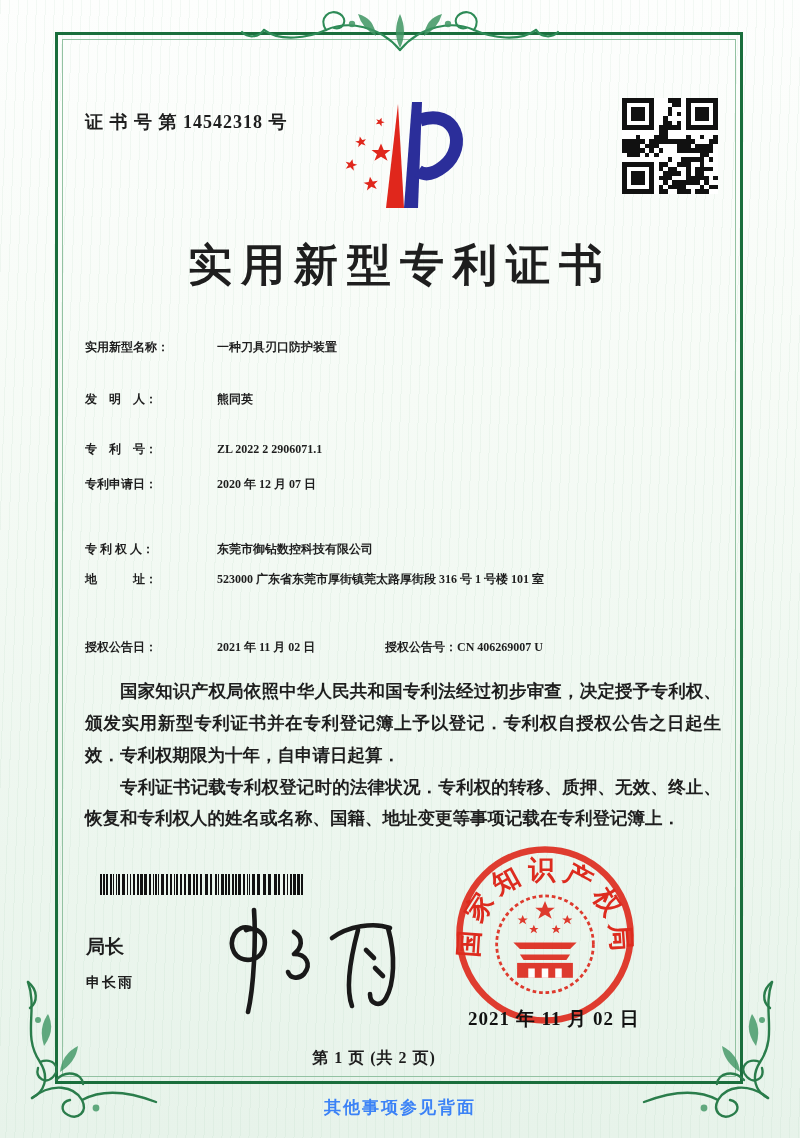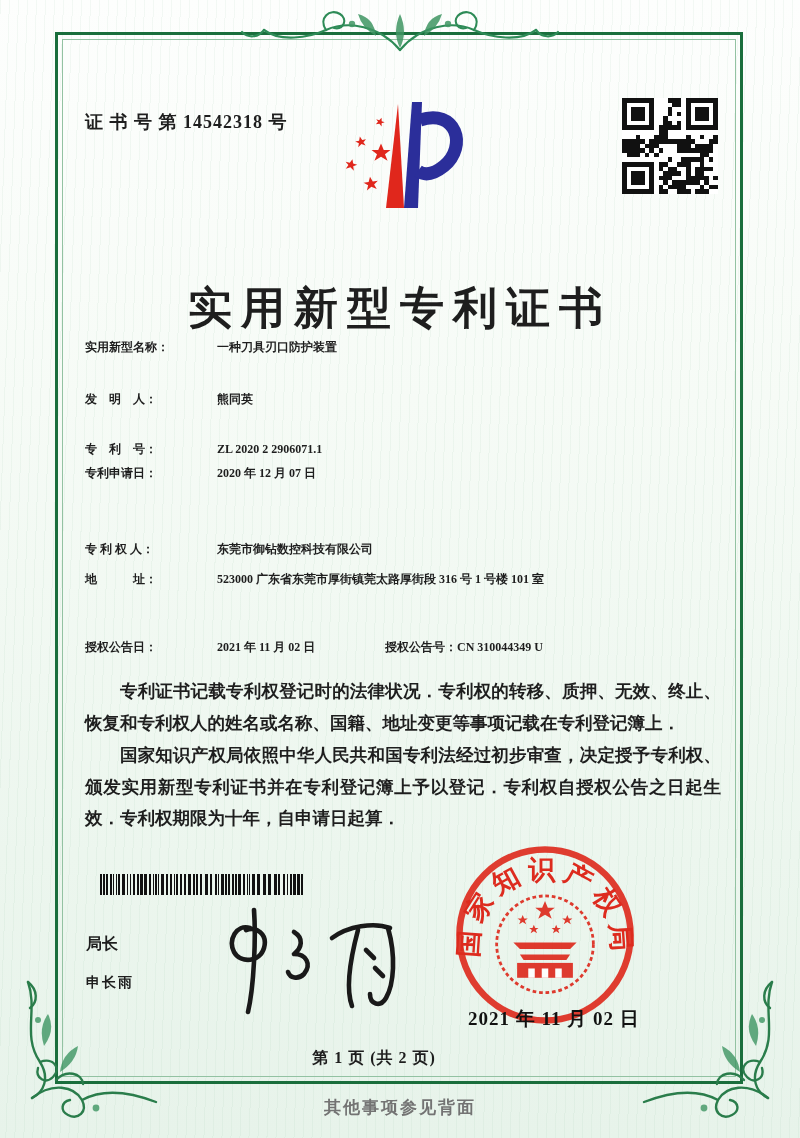--- a/index.html
+++ b/index.html
@@ -18,41 +18,41 @@
     border:3px solid #1a6e3c;box-sizing:border-box;
   }
   .frame::before{
     content:"";position:absolute;inset:4px;border:1.5px solid #93c2a2;
   }
 
   
   .cert-no{left:85px;top:110px;font-size:18px;font-weight:700;letter-spacing:1px;text-align:center;}
   .logo{left:336px;top:94px;width:132px;height:122px;}
   .qr{left:622px;top:98px;width:96px;height:96px;}
-  .title{left:0;top:236px;width:800px;text-align:center;font-size:44px;font-weight:700;letter-spacing:9px;margin-top:43px;}
+  .title{left:0;top:236px;width:800px;text-align:center;font-size:44px;font-weight:700;letter-spacing:9px;}
   .frow{position:absolute;left:85px;width:634px;font-size:12px;font-weight:700;line-height:1.65;}
   .flabel{display:inline-block;min-width:132px;vertical-align:top;}
   .fvalue{vertical-align:top;}
   .fvalue.wrap{display:inline-block;width:498px;}
   .fpair2{position:absolute;left:300px;top:0;white-space:nowrap;}
   .frow .inner{position:relative;}
 
   
   .paras{left:85px;top:676px;width:636px;font-size:17.5px;font-weight:600;line-height:1.82;text-align:justify;}
   .paras p{margin:0;text-indent:2em;}
 
   
   .barcode{left:100px;top:874px;width:206px;height:21px;}
-  .director-title{left:86px;top:934px;font-size:16px;font-weight:700;}
+  .director-title{left:86px;top:934px;font-size:19px;font-weight:700;}
   .director-name{left:86px;top:974px;font-size:14px;font-weight:700;letter-spacing:2px;}
   .signature{left:198px;top:898px;width:212px;height:120px;}
   .seal{left:452px;top:842px;width:186px;height:186px;}
   .seal-date{left:468px;top:1006px;width:185px;font-size:19px;font-weight:700;letter-spacing:1px;color:#111;}
   .page-info{left:0;top:1048px;width:748px;text-align:center;font-size:16px;font-weight:600;letter-spacing:1px;}
-  .back-note{left:0;top:1096px;width:800px;text-align:center;font-size:17px;font-weight:700;letter-spacing:2px;color:#737373;}
+  .back-note{left:0;top:1096px;width:800px;text-align:center;font-size:17px;font-weight:700;letter-spacing:2px;color:#3b82f6;}
 
   .orn-top{left:230px;top:6px;width:340px;height:52px;}
   .orn-bl{left:8px;top:980px;width:150px;height:150px;}
   .orn-br{left:642px;top:980px;width:150px;height:150px;}
 </style>
 </head>
 <body>
 
 <div class="frame"></div>
 
@@ -285,43 +285,43 @@
 
 <div class="abs title">实用新型专利证书</div>
 
 <div class="frow" style="top:338px">
   <span class="flabel">实用新型名称：</span><span class="fvalue">一种刀具刃口防护装置</span>
 </div>
 <div class="frow" style="top:390px">
   <span class="flabel">发　明　人：</span><span class="fvalue">熊同英</span>
 </div>
 <div class="frow" style="top:440px">
-  <span class="flabel">专　利　号：</span><span class="fvalue">ZL 2020 2 2906071.1</span>
-</div>
-<div class="frow" style="top:464px">
+  <span class="flabel">专　利　号：</span><span class="fvalue">ZL 2022 2 2906071.1</span>
+</div>
+<div class="frow" style="top:475px">
   <span class="flabel">专利申请日：</span><span class="fvalue">2020 年 12 月 07 日</span>
 </div>
 <div class="frow" style="top:540px">
   <span class="flabel">专 利 权 人：</span><span class="fvalue">东莞市御钻数控科技有限公司</span>
 </div>
 <div class="frow" style="top:570px">
   <span class="flabel">地　　　址：</span><span class="fvalue wrap">523000 广东省东莞市厚街镇莞太路厚街段 316 号 1 号楼 101 室</span>
 </div>
 <div class="frow" style="top:638px">
   <span class="inner" style="display:block;">
     <span class="flabel">授权公告日：</span><span class="fvalue">2021 年 11 月 02 日</span>
     <span class="fpair2">
-      <span>授权公告号：</span><span>CN 310044349 U</span>
+      <span>授权公告号：</span><span>CN 406269007 U</span>
     </span>
   </span>
 </div>
 
 <div class="abs paras">
+  <p>国家知识产权局依照中华人民共和国专利法经过初步审查，决定授予专利权、颁发实用新型专利证书并在专利登记簿上予以登记．专利权自授权公告之日起生效．专利权期限为十年，自申请日起算．</p>
   <p>专利证书记载专利权登记时的法律状况．专利权的转移、质押、无效、终止、恢复和专利权人的姓名或名称、国籍、地址变更等事项记载在专利登记簿上．</p>
-  <p>国家知识产权局依照中华人民共和国专利法经过初步审查，决定授予专利权、颁发实用新型专利证书并在专利登记簿上予以登记．专利权自授权公告之日起生效．专利权期限为十年，自申请日起算．</p>
 </div>
 
 <svg class="abs barcode" viewBox="0 0 206 21" preserveAspectRatio="none" shape-rendering="crispEdges">
   <g id="barcode-bars">
       <rect x="0" y="0" width="2" height="21" fill="#111"></rect>
       <rect x="3" y="0" width="2" height="21" fill="#111"></rect>
       <rect x="6" y="0" width="2" height="21" fill="#111"></rect>
       <rect x="10" y="0" width="2" height="21" fill="#111"></rect>
       <rect x="13" y="0" width="1" height="21" fill="#111"></rect>
       <rect x="16" y="0" width="1" height="21" fill="#111"></rect>

